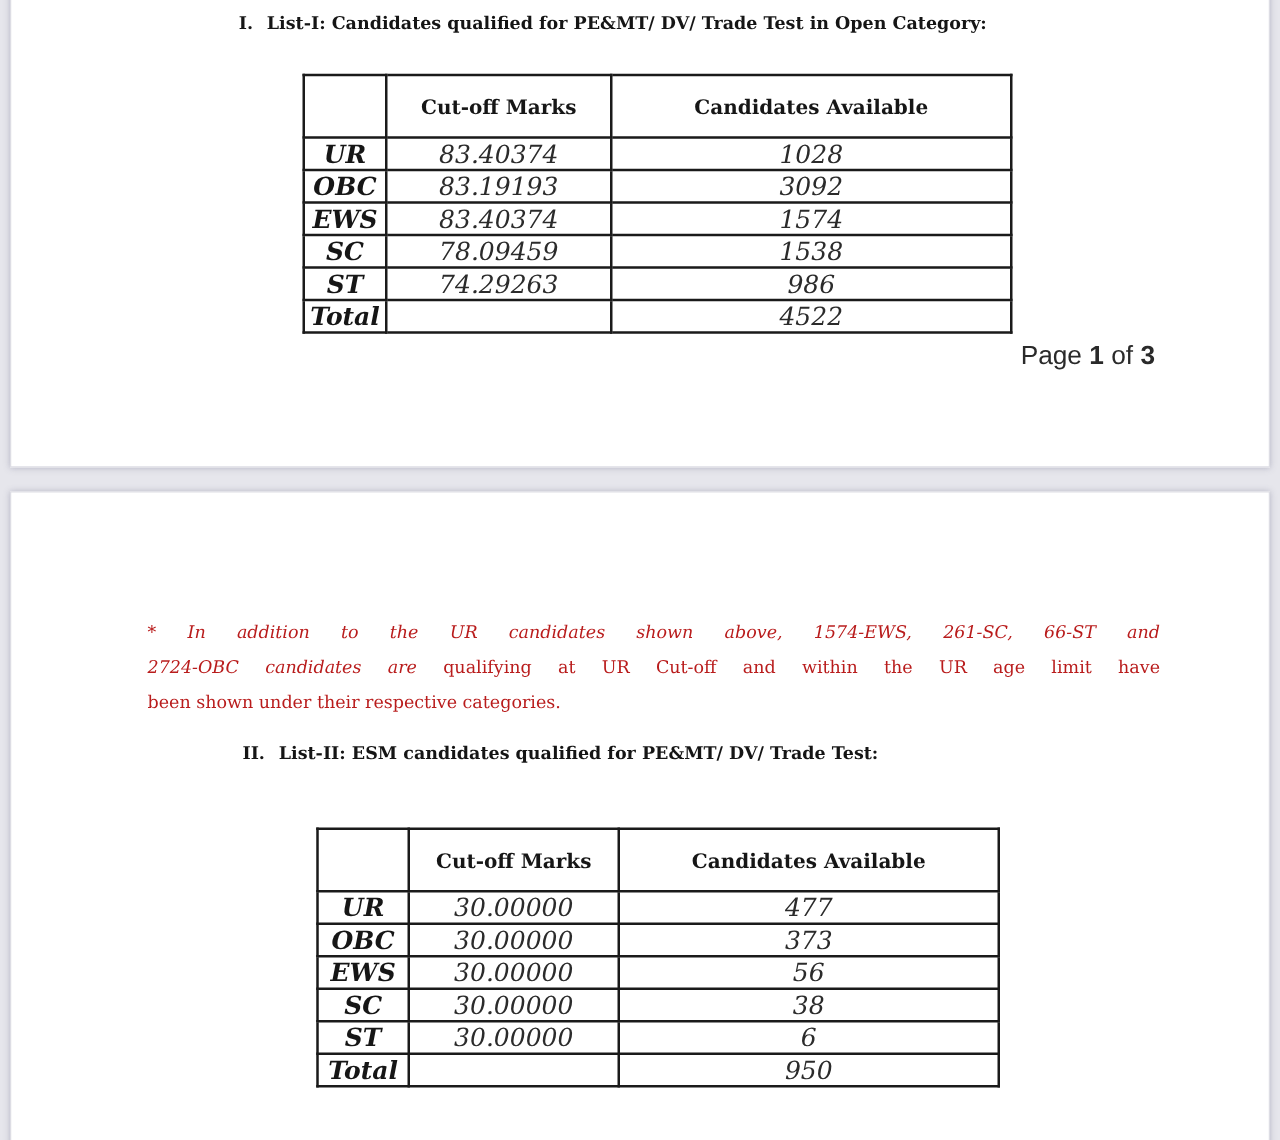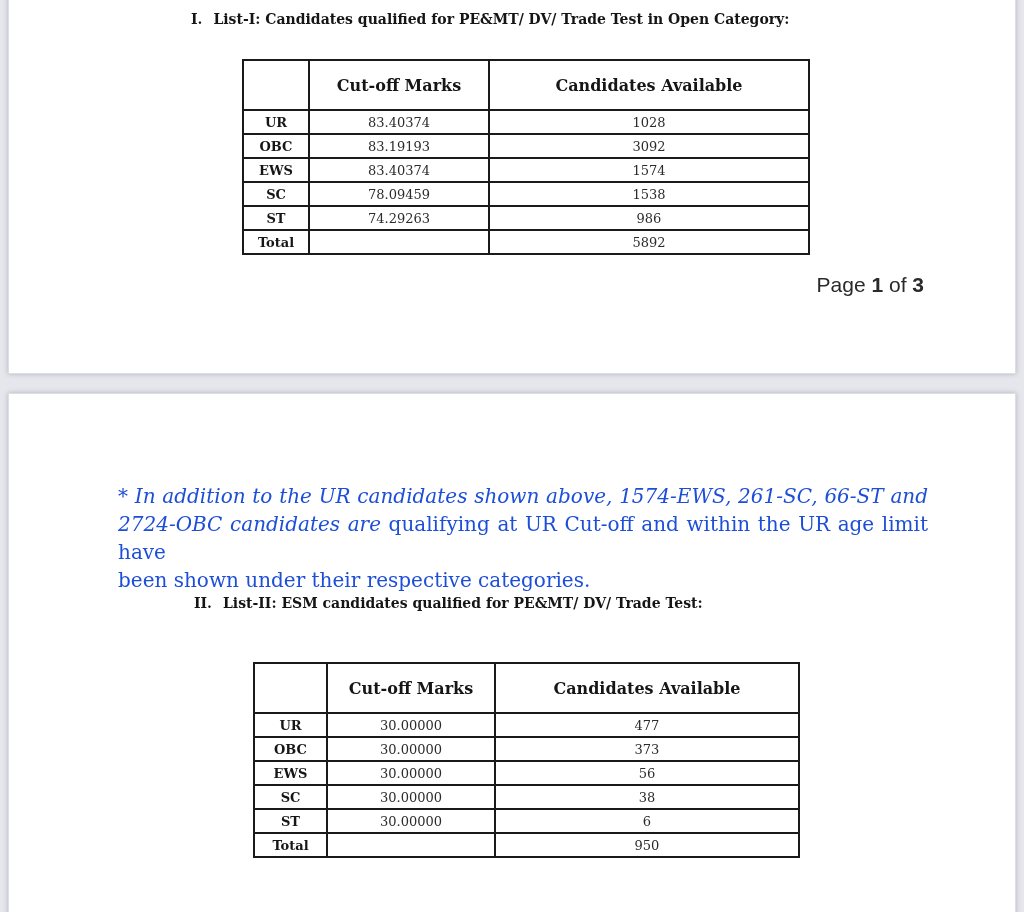--- a/index.html
+++ b/index.html
@@ -56,44 +56,44 @@
     color: #2b2b2b;
     font-family: "DejaVu Serif", serif;
     overflow: hidden;
   }
   .doc-table th {
     font-weight: bold;
     font-size: 16px;
     height: 48px;
     color: #161616;
   }
-  .doc-table td { font-size: 13px; height: 22px; }
+  .doc-table td { font-size: 20px; height: 22px; font-style: italic; }
   .doc-table td.cat { font-weight: bold; color: #161616; }
   .t1pos { left: 233px; top: 98px; }
   .t2pos { left: 244px; top: 268px; }
 
   .page-indicator {
     position: absolute;
     top: 312px;
     right: 91px;
     font-family: "Liberation Sans", sans-serif;
     font-size: 21px;
     color: #2a2a2a;
     white-space: nowrap;
   }
   .page-indicator b { font-weight: bold; }
 
   .note {
     position: absolute;
     left: 109px;
-    top: 88px;
+    top: 98px;
     width: 810px;
-    font-size: 20px;
+    font-size: 14px;
     line-height: 28px;
-    color: #1d4ed8;
+    color: #b91c1c;
   }
   .note-line { white-space: normal; }
   .note-line.justified {
     text-align: justify;
     text-align-last: justify;
   }
   .note .ital { font-style: italic; }
 </style>
 </head>
 <body>
@@ -141,21 +141,21 @@
           <td>1538</td>
         </tr>
         <tr>
           <td class="cat">ST</td>
           <td>74.29263</td>
           <td>986</td>
         </tr>
         <tr>
           <td class="cat">Total</td>
           <td></td>
-          <td>5892</td>
+          <td>4522</td>
         </tr>
       </tbody>
     </table>
 
     <div class="page-indicator"><span>Page</span> <b>1</b> <span>of</span> <b>3</b></div>
   </div>
 
   <div class="page page-2">
 
     <div class="note">

